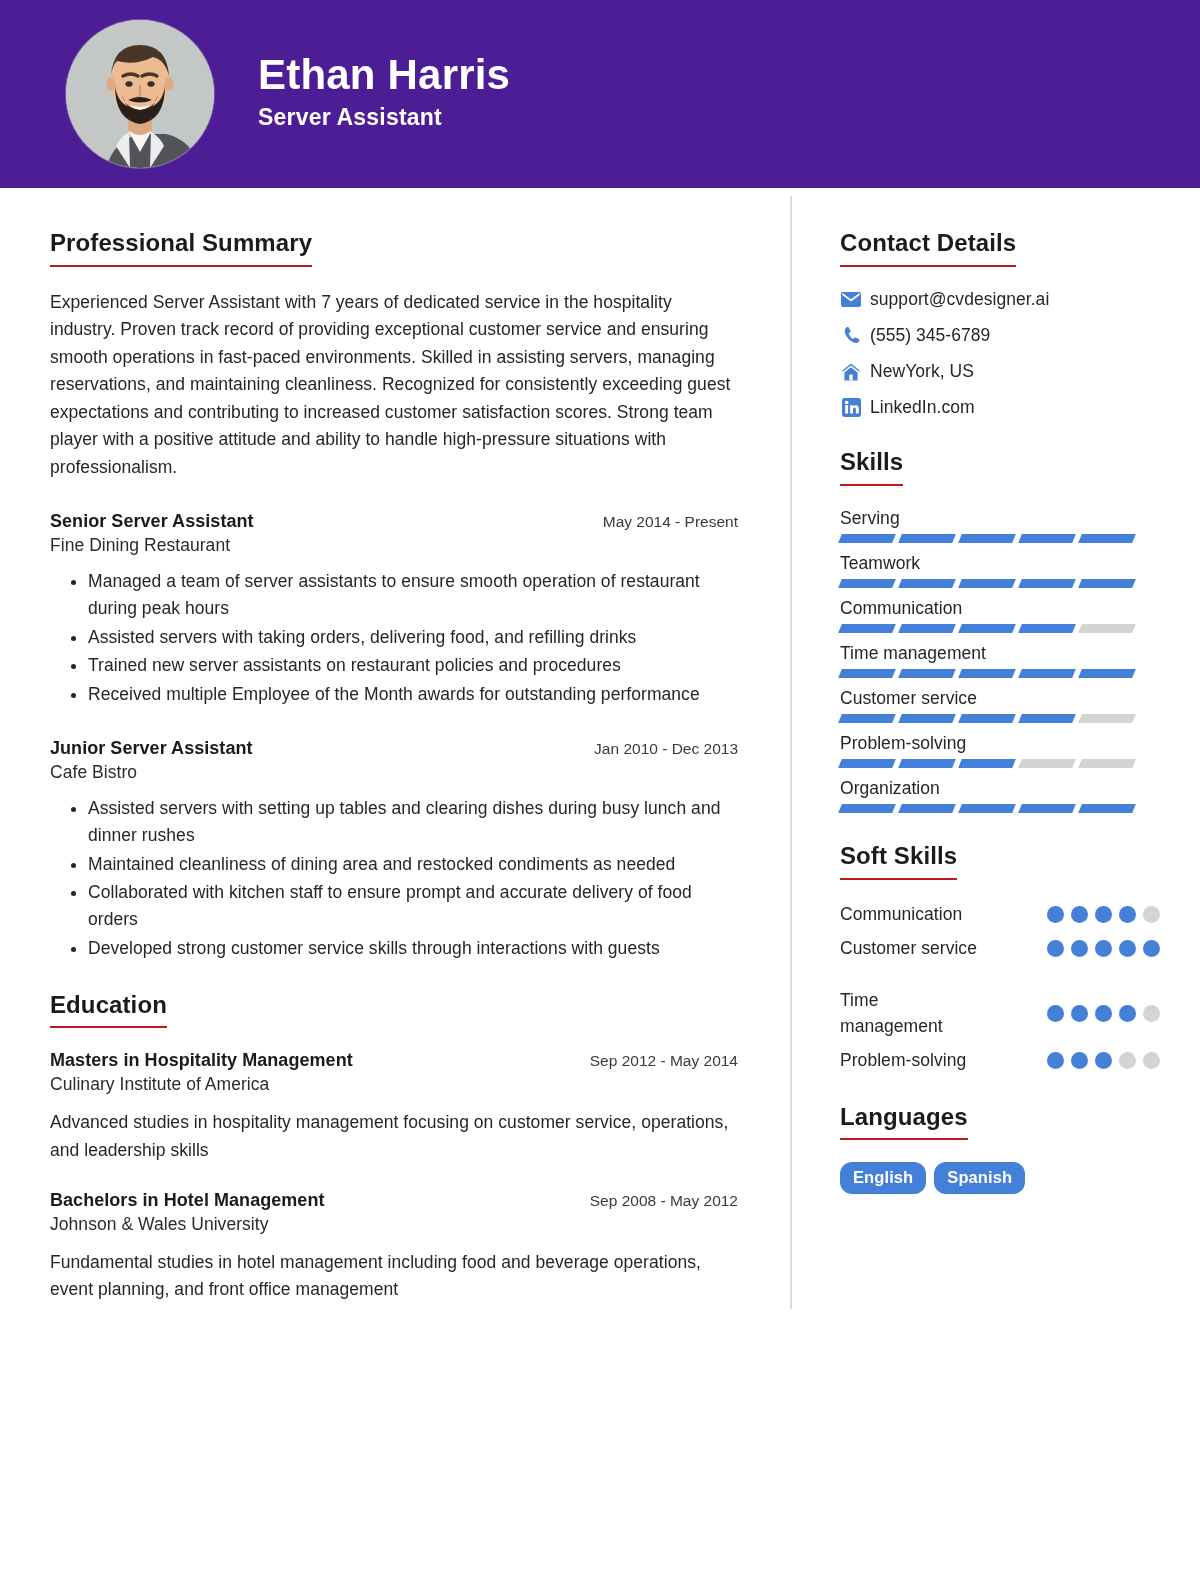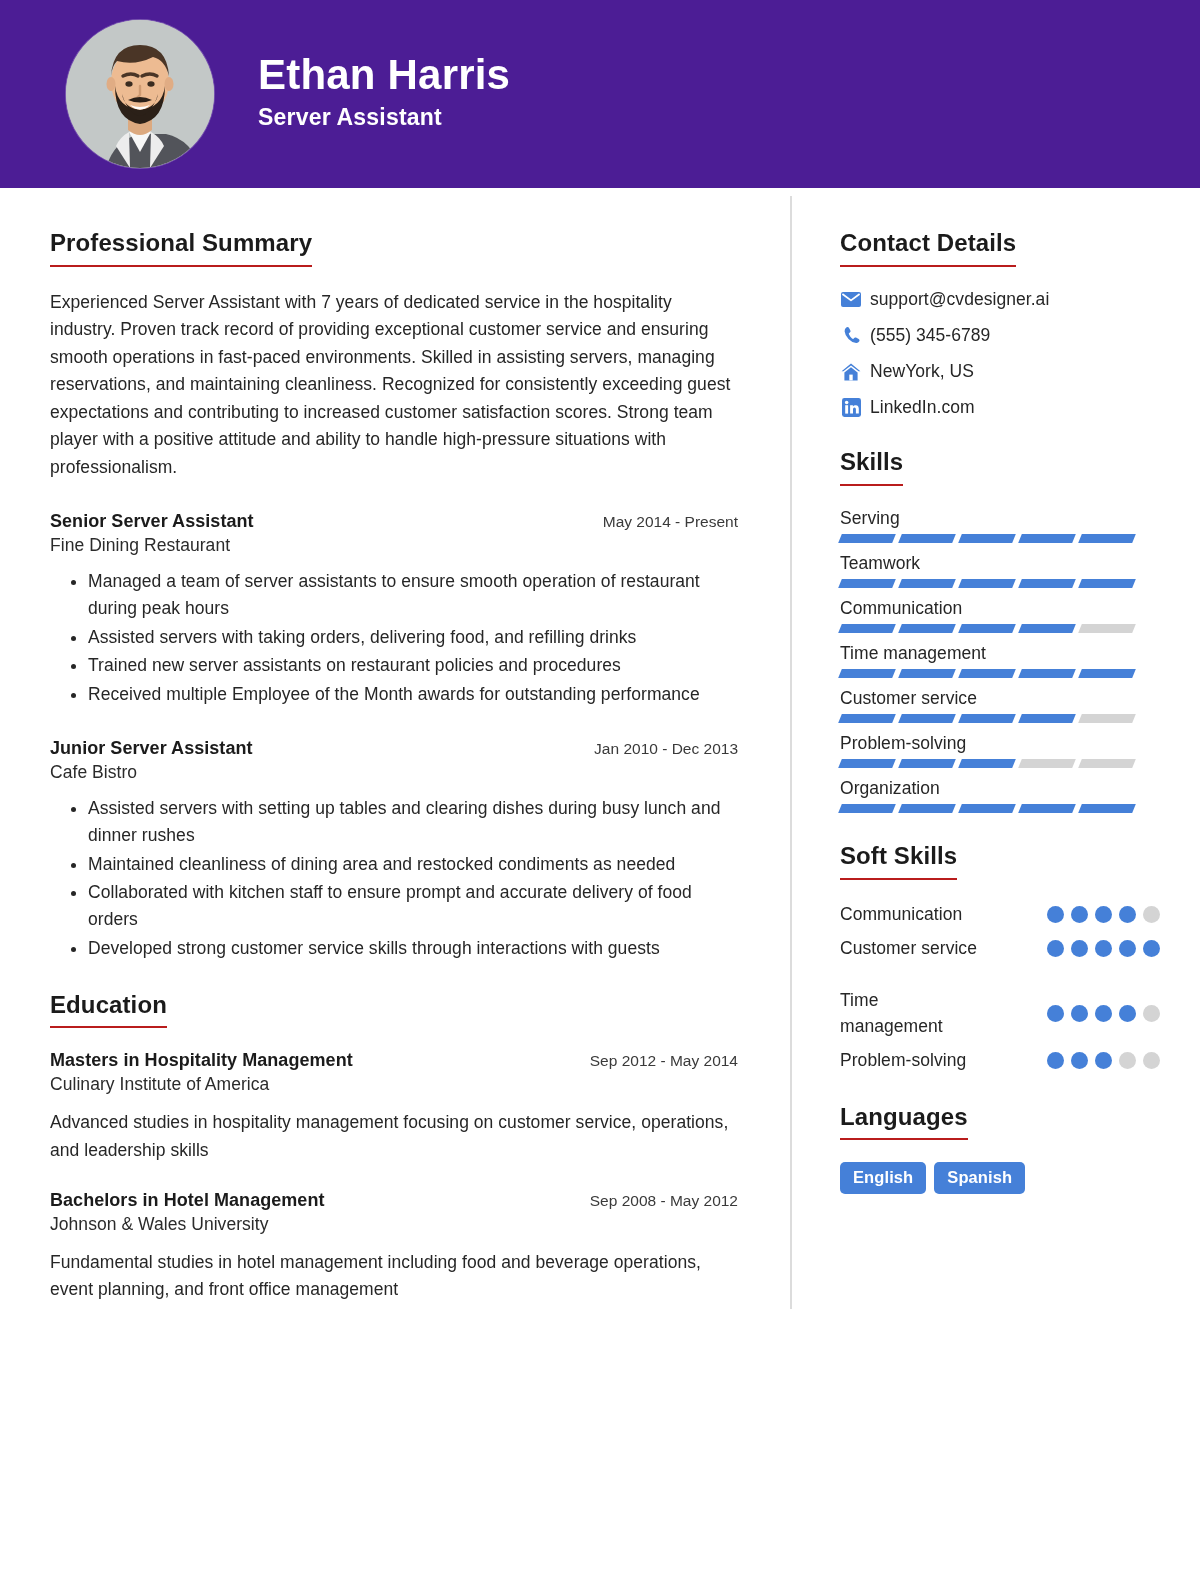--- a/index.html
+++ b/index.html
@@ -192,21 +192,21 @@
   .soft-gap { height:18px; }
 
   
   .lang-wrap { display:flex; gap:8px; flex-wrap:wrap; margin-top:2px; }
   .lang-chip {
     background:#4580d8;
     color:#ffffff;
     font-size:16.5px;
     font-weight:700;
     padding:6px 13px 7px;
-    border-radius:5px;
+    border-radius:12px;
     letter-spacing:.1px;
   }
 </style>
 </head>
 <body>
 
 <div class="page">
 
   <div class="header">
     <div class="avatar-wrap">

